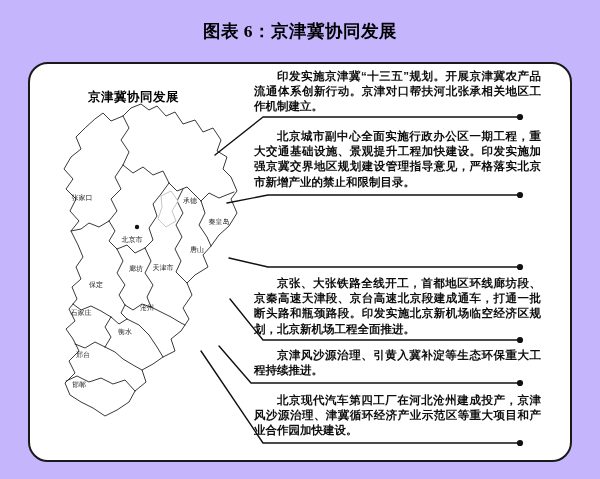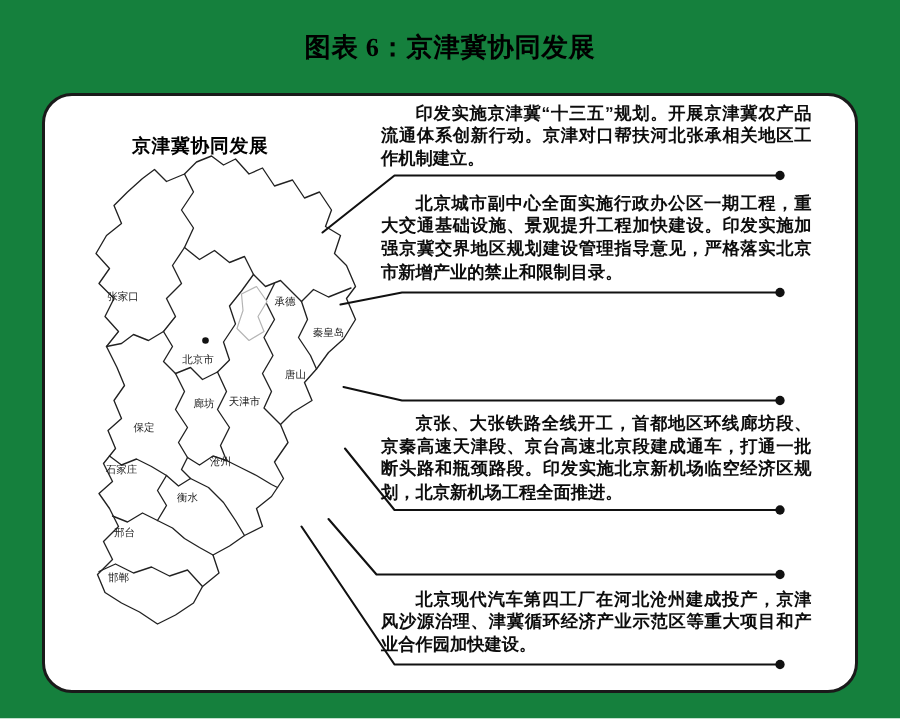--- a/index.html
+++ b/index.html
@@ -1,17 +1,17 @@
 <!DOCTYPE html>
 <html><head>
 <meta charset="utf-8">
 <style>
   html,body{margin:0;padding:0;background:#fff;}
   #canvas{
-    position:relative;width:600px;height:479px;background:#15803d;overflow:hidden;
+    position:relative;width:600px;height:479px;background:#c4b5fd;overflow:hidden;
     font-family:"Liberation Sans",sans-serif;color:#111;
   }
   .figure-title{
     position:absolute;left:0;top:19px;width:600px;text-align:center;
     font-family:"Liberation Serif",serif;font-weight:bold;font-size:17.5px;
     letter-spacing:0.5px;color:#000;
   }
   .panel{
     position:absolute;left:28px;top:62px;width:540px;height:396px;
     border:2px solid #1a1a1a;border-radius:20px;background:#fff;
@@ -114,15 +114,16 @@
       <circle cx="520" cy="267" r="3.1"></circle>
       <circle cx="520" cy="340" r="3.1"></circle>
       <circle cx="520" cy="383" r="3.1"></circle>
       <circle cx="520" cy="443" r="3.1"></circle>
     </g>
   </svg>
 
   <div class="callout c1">印发实施京津冀“十三五”规划。开展京津冀农产品流通体系创新行动。京津对口帮扶河北张承相关地区工作机制建立。</div>
   <div class="callout c2">北京城市副中心全面实施行政办公区一期工程，重大交通基础设施、景观提升工程加快建设。印发实施加强京冀交界地区规划建设管理指导意见，严格落实北京市新增产业的禁止和限制目录。</div>
   <div class="callout c4">京张、大张铁路全线开工，首都地区环线廊坊段、京秦高速天津段、京台高速北京段建成通车，打通一批断头路和瓶颈路段。印发实施北京新机场临空经济区规划，北京新机场工程全面推进。</div>
+  <div class="callout c5">京津风沙源治理、引黄入冀补淀等生态环保重大工程持续推进。</div>
   <div class="callout c6">北京现代汽车第四工厂在河北沧州建成投产，京津风沙源治理、津冀循环经济产业示范区等重大项目和产业合作园加快建设。</div>
 
 </div>
 
 </body></html>

